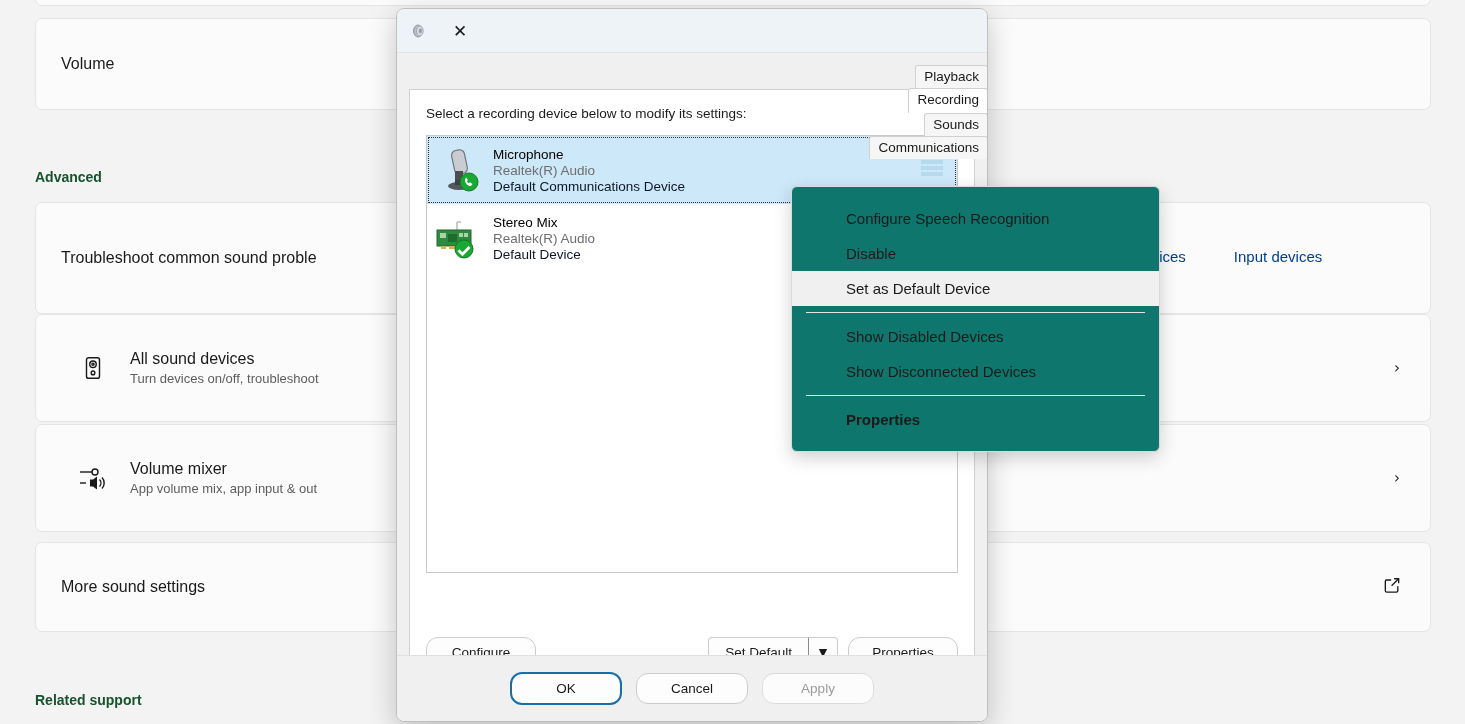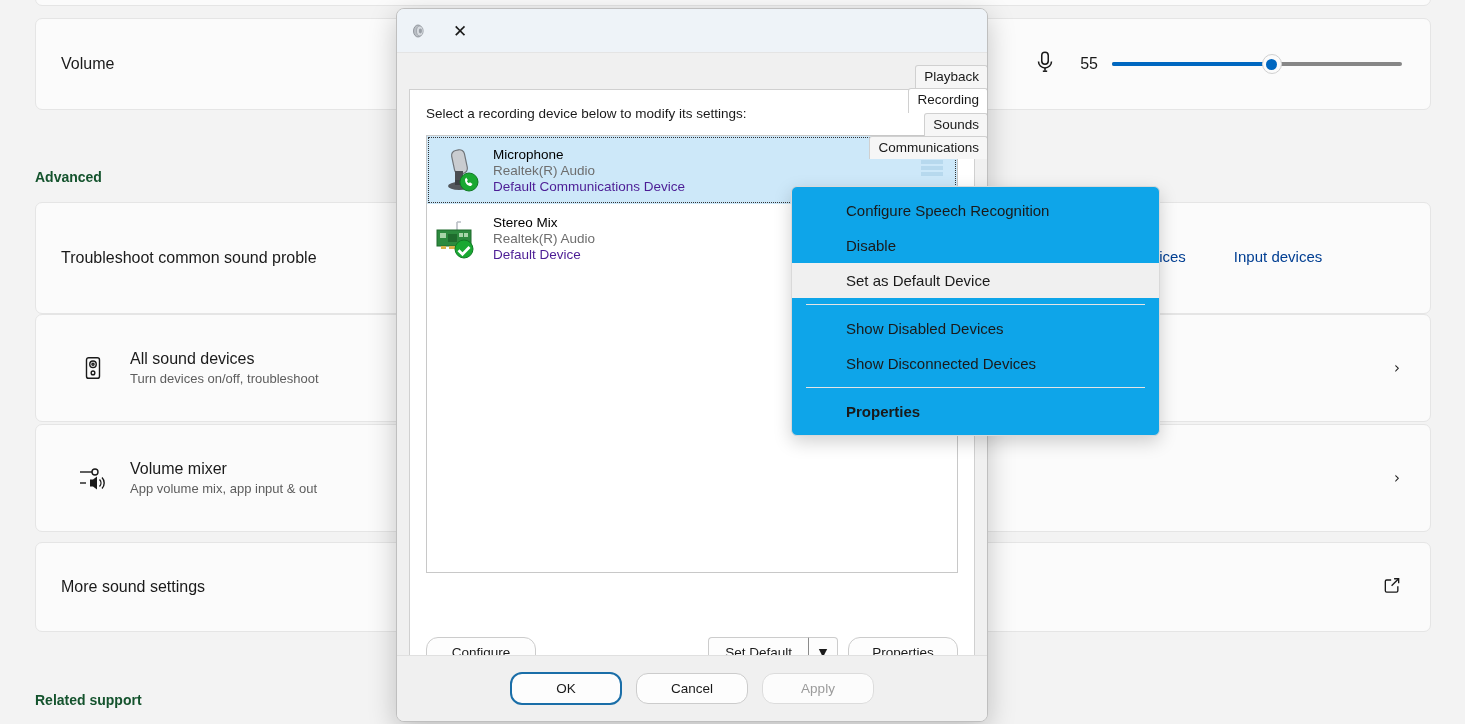--- a/index.html
+++ b/index.html
@@ -122,21 +122,21 @@
   }
   .dev-row {
     display: flex; align-items: center; padding: 8px 6px 8px 6px; position: relative;
     min-height: 68px;
   }
   .dev-row.selected { background: #cde8f9; outline: 1px dotted #333; outline-offset: -2px; }
   .dev-icon { width: 52px; height: 52px; flex: 0 0 52px; position: relative; }
   .dev-texts { margin-left: 8px; display: flex; flex-direction: column; gap: 1px; }
   .dev-name { font-size: 13.5px; color: #000000; }
   .dev-desc { font-size: 13.5px; color: #6e6e6e; }
-  .dev-state { font-size: 13.5px; color: #4c1d95; }
+  .dev-state { font-size: 13.5px; color: #0f172a; }
   .meter { position: absolute; right: 14px; top: 12px; display: flex; flex-direction: column; gap: 2px; }
   .meter i { display: block; width: 22px; height: 4px; background: #b7d9ee; }
 
   .dlg-btnrow {
     position: absolute; left: 0; right: 0; bottom: 14px; padding: 0 16px;
     display: flex; align-items: center;
   }
   .btn {
     font-size: 13.5px; color: #1a1a1a; background: #fdfdfd;
     border: 1px solid #cccccc; border-radius: 12px;
@@ -155,60 +155,42 @@
   .dlg-footer {
     position: absolute; left: 0; right: 0; bottom: 0; height: 66px;
     background: #f0f0f0; border-top: 1px solid #e0e0e0;
     display: flex; align-items: center; justify-content: center; gap: 14px;
   }
   .dlg-footer .btn { min-width: 112px; }
 
   
   .ctxmenu {
     position: absolute; left: 791px; top: 186px; width: 369px;
-    background: #0ea5e9; border: 1px solid #d9d9d9; border-radius: 6px;
+    background: #0f766e; border: 1px solid #d9d9d9; border-radius: 6px;
     box-shadow: 0 6px 18px rgba(0,0,0,0.18);
-    padding: 6px 0;
+    padding: 14px 0;
   }
   .ctx-item {
     font-size: 15px; color: #1a1a1a; padding: 9px 14px 9px 54px; cursor: default;
   }
   .ctx-item.hover { background: #f0f0f0; }
   .ctx-item.bold { font-weight: bold; }
   .ctx-sep { height: 1px; background: #e4e4e4; margin: 6px 14px; }
 </style>
 </head>
 <body>
 
 <div id="root">
 
   <div class="settings">
 
     <div class="card card-partial-top"></div>
 
     <div class="card card-volume">
       <div class="card-label">Volume</div>
-      <div class="vol-right">
-        <span>
-          <svg width="26" height="26" viewBox="0 0 24 24" fill="none" stroke="#1a1a1a" stroke-width="1.4">
-            <rect x="9" y="3" width="6" height="11" rx="3"></rect>
-            <path d="M6 11.5a6 6 0 0 0 12 0"></path>
-            <line x1="12" y1="17.5" x2="12" y2="20"></line>
-            <line x1="10" y1="20.5" x2="14" y2="20.5"></line>
-          </svg>
-        </span>
-        <span class="vol-number">55</span>
-        <span class="slider">
-          <span class="slider-track-bg"></span>
-          <span class="slider-track-fill" id="volfill" style="width: 159.5px;"></span>
-          <span class="slider-thumb" id="volthumb" style="left: 149.5px;">
-              <i></i>
-            </span>
-        </span>
-      </div>
     </div>
 
     <div class="section-head sec-advanced">Advanced</div>
 
     <div class="card card-trouble">
       <div class="card-label">Troubleshoot common sound proble</div>
     </div>
 
     <div class="dev-links" style="left:1135px;">
       <span>devices</span>

